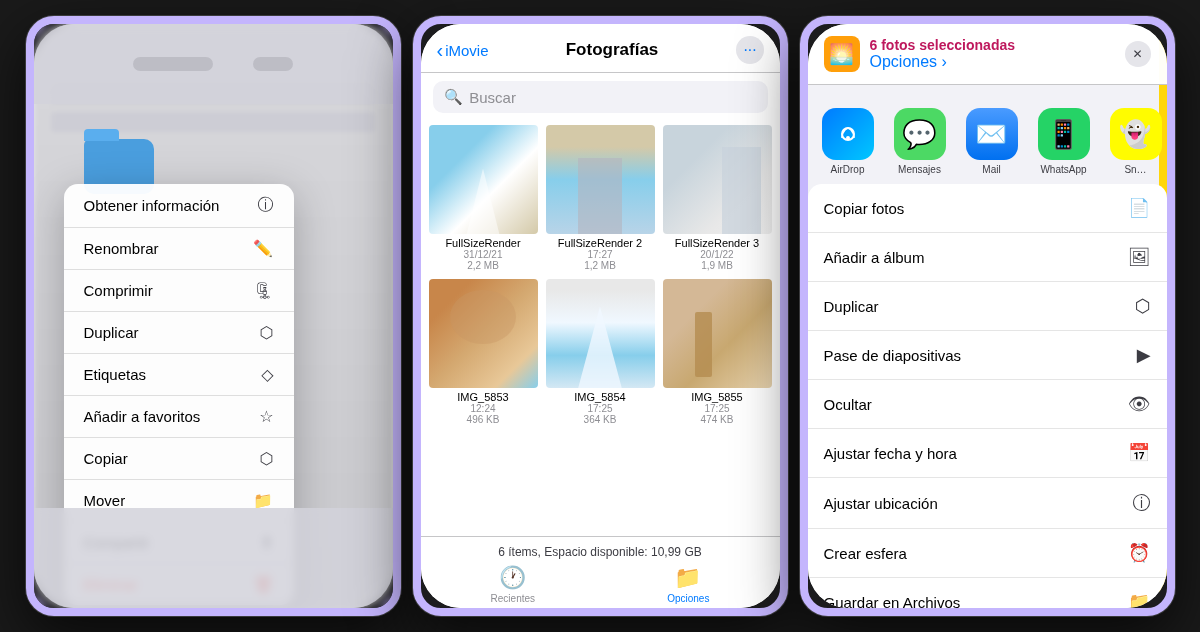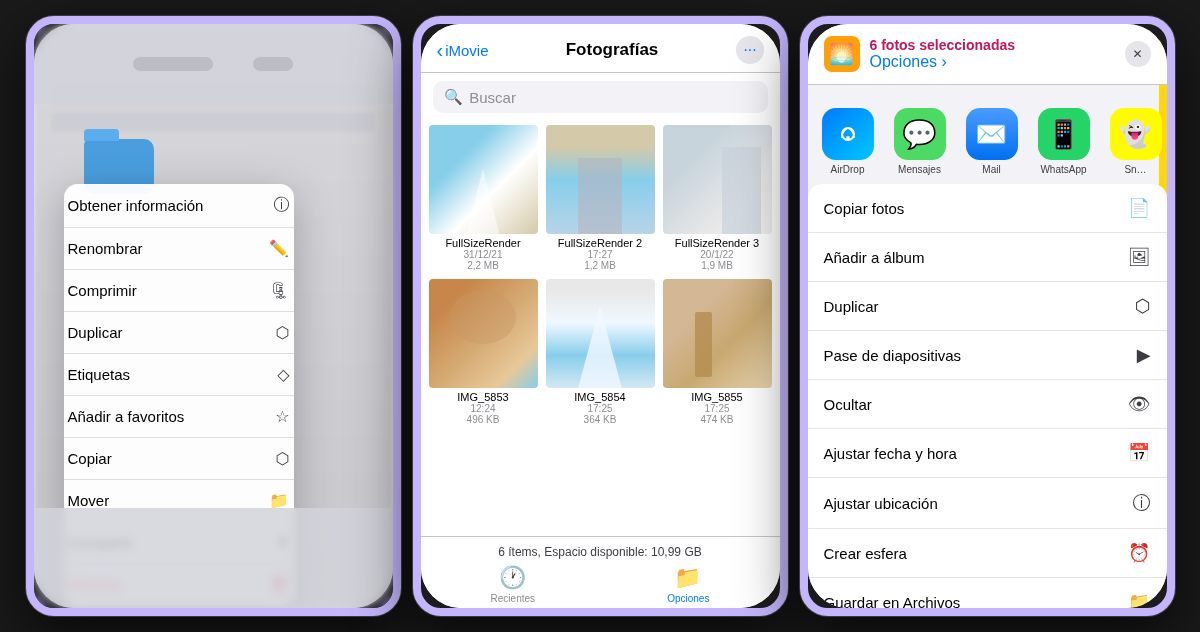--- a/index.html
+++ b/index.html
@@ -89,21 +89,21 @@
       background: rgba(255,255,255,0.95);
       border-radius: 14px;
       box-shadow: 0 10px 40px rgba(0,0,0,0.25);
       overflow: hidden;
     }
 
     .context-item {
       display: flex;
       align-items: center;
       justify-content: space-between;
-      padding: 11px 4px;
+      padding: 11px 20px;
       font-size: 15px;
       color: #000;
       border-bottom: 0.5px solid rgba(0,0,0,0.12);
     }
     .context-item:last-child { border-bottom: none; }
     .context-item.danger { color: #ff3b30; }
 
     .context-icon {
       font-size: 16px;
       color: #3c3c43;

